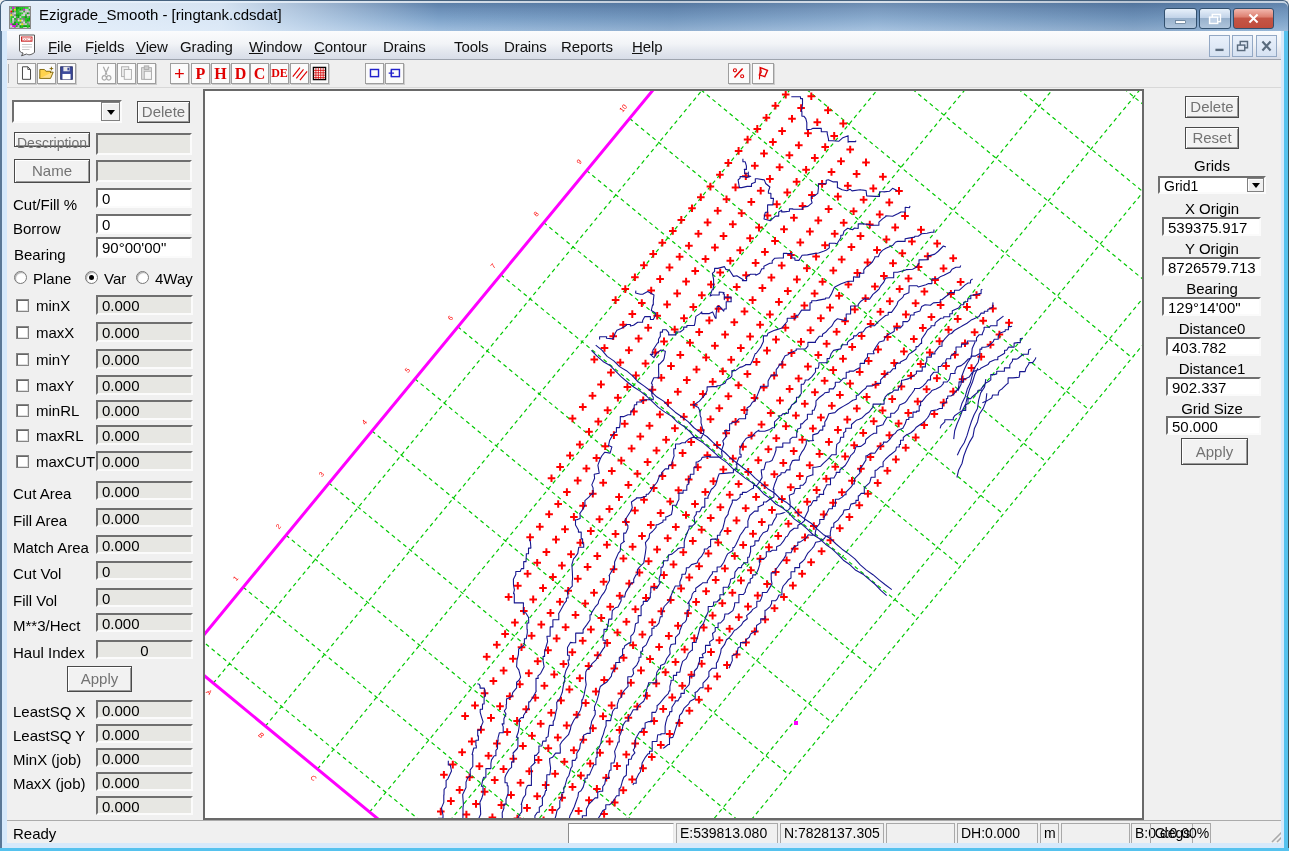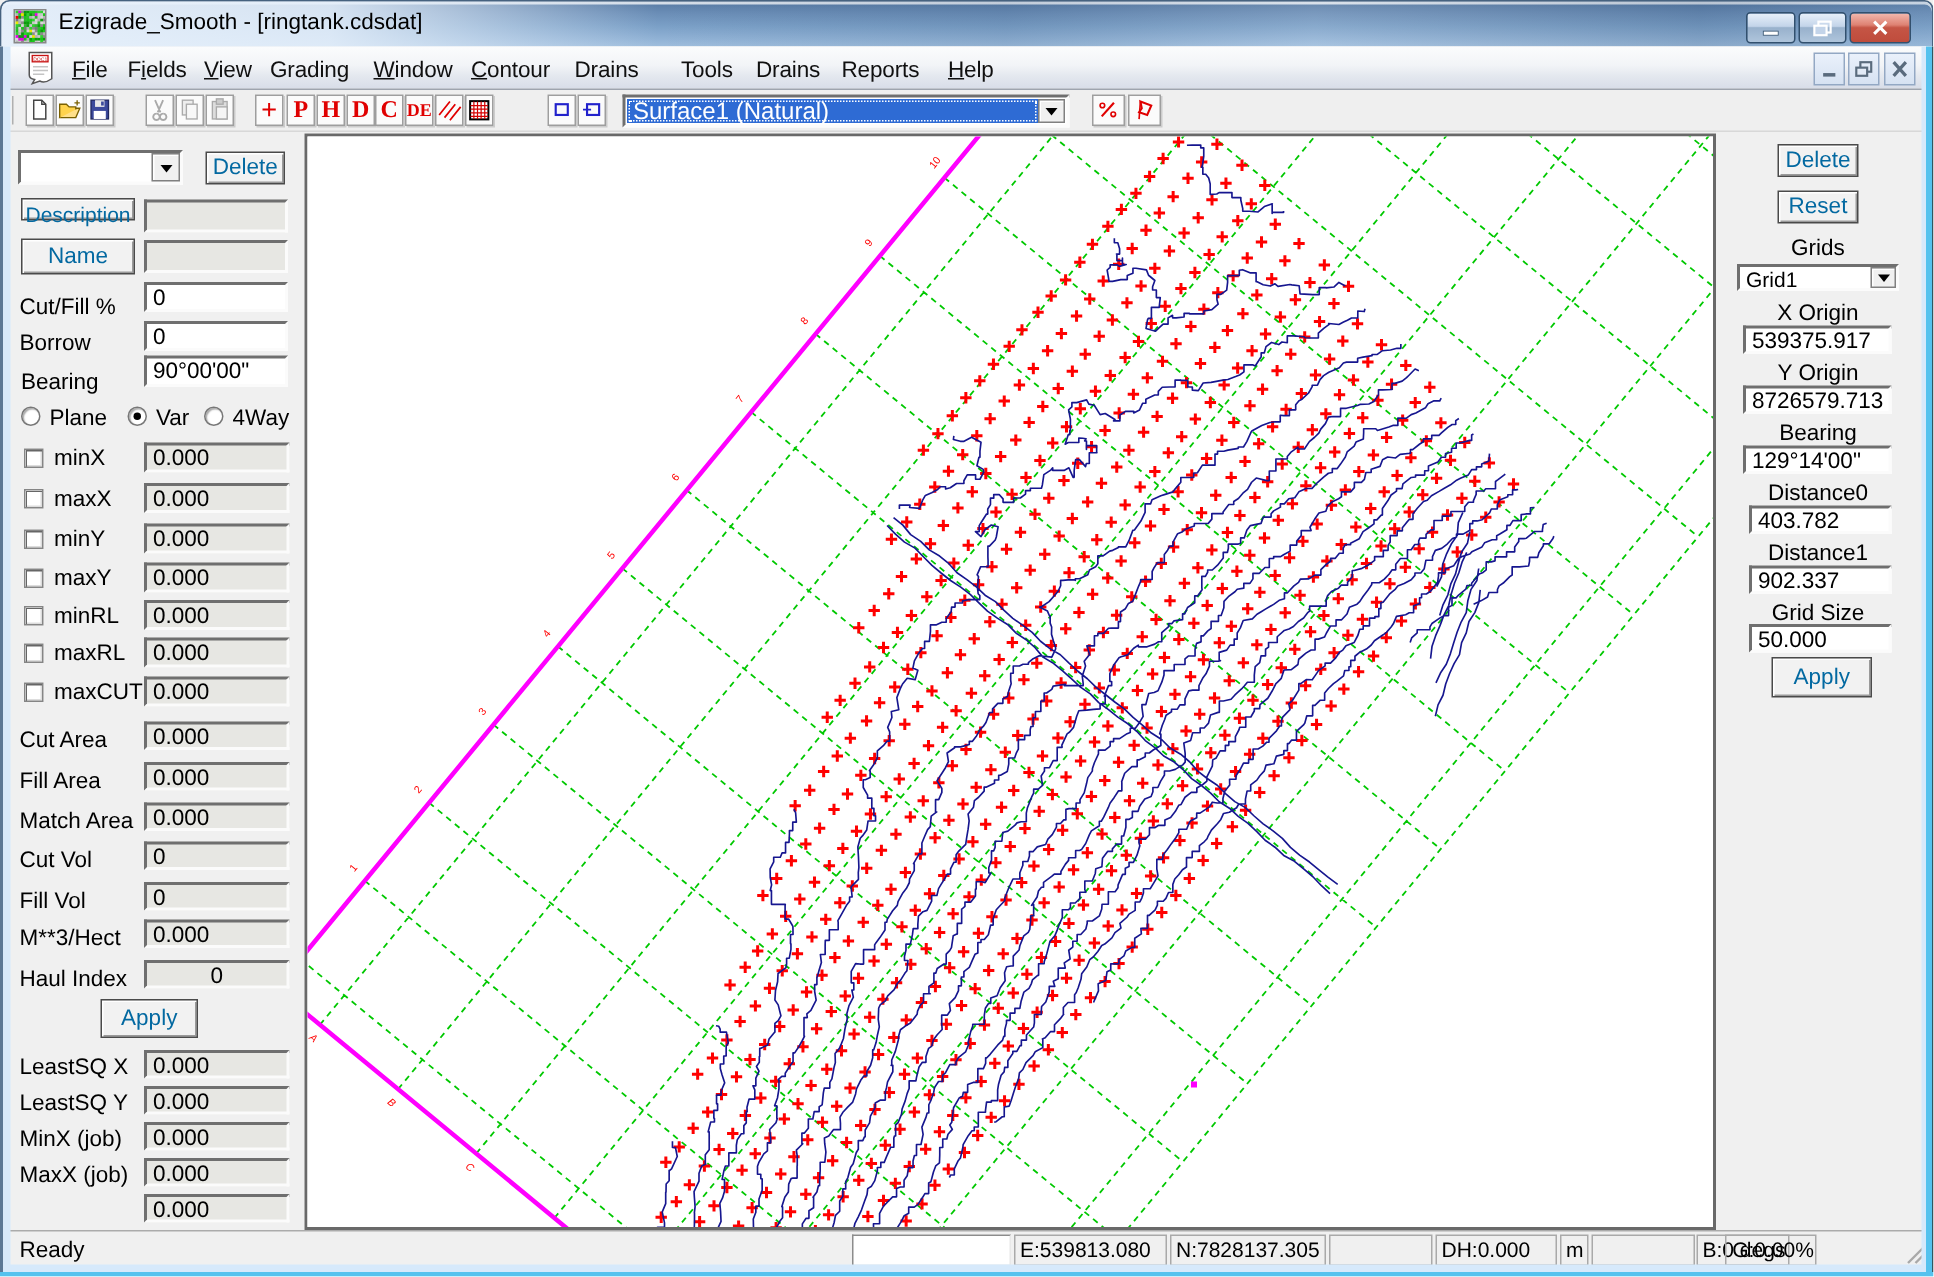--- a/index.html
+++ b/index.html
@@ -19,21 +19,21 @@
 
 #menubar{left:1px;top:31px;width:1287px;height:29px;
  background:linear-gradient(180deg,#FBFCFD 0%,#F2F4F7 45%,#E4E8EF 70%,#D8DDE8 100%);border-bottom:1px solid #9EA4AE}
 .mitem{position:absolute;top:7px;font-size:15px;color:#101010;letter-spacing:-0.1px}
 .mdi-btn{position:absolute;top:4px;width:21px;height:22px;background:linear-gradient(180deg,#EAF1FB,#D6E2F2);border:1px solid #93A8C4;color:#49596B;text-align:center}
 
 #toolbar{left:1px;top:60px;width:1287px;height:28px;background:#EFEFEF;border-bottom:1px solid #D8D8D8}
 .tbtn{position:absolute;top:3px;width:19px;height:21px;background:#FBFBFB;border:1px solid #9E9E9E;box-shadow:1px 1px 0 #CCC}
 .tred{font-family:"Liberation Serif",serif;font-weight:bold;color:#E00000;font-size:15px;text-align:center;line-height:19px}
 
-.btn3{position:absolute;background:#F2F2F2;border:1px solid #4A4A4A;box-shadow:inset 1px 1px 0 #FFF,inset -1px -1px 0 #9A9A9A;font-size:15px;text-align:center;color:#0369a1}
+.btn3{position:absolute;background:#F2F2F2;border:1px solid #4A4A4A;box-shadow:inset 1px 1px 0 #FFF,inset -1px -1px 0 #9A9A9A;font-size:15px;text-align:center;color:#737373}
 .fld{position:absolute;border:2px solid;border-color:#6F6F6F #FBFBFB #FBFBFB #6F6F6F;background:#FFF;font-size:15px;color:#000;padding-left:4px}
 .fldg{background:#E7E7E3}
 .lbl{position:absolute;font-size:15px;color:#000;white-space:nowrap}
 .clbl{position:absolute;font-size:15px;color:#000;white-space:nowrap;text-align:center}
 .combo-arrow{position:absolute;right:2px;top:2px;bottom:2px;width:18px;background:#F0F0F0;border:1px solid #808080;box-shadow:inset 1px 1px 0 #FFF}
 .combo-arrow:after{content:"";position:absolute;left:50%;top:50%;margin:-2px 0 0 -4px;border:4px solid transparent;border-top:5px solid #000}
 .chk{position:absolute;width:13px;height:13px;background:#FFF;border:1px solid #858585;box-shadow:inset 1px 1px 0 #666,inset -1px -1px 0 #DDD}
 .rad{position:absolute;width:13px;height:13px;border-radius:50%;background:#FFF;border:1px solid #777;box-shadow:inset 1px 1px 1px #AAA}
 
 #statusbar{left:1px;top:820px;width:1287px;height:25px;background:#F0F0F0;border-top:1px solid #ABABAB;font-size:15px}
@@ -312,24 +312,20 @@
         <svg class="glyph" viewBox="0 0 19 21">
           <rect x="5" y="6" width="9" height="8" fill="none" stroke="#2222CC" stroke-width="1.6"></rect>
         </svg>
       </div>
       <div class="tbtn" style="left:384px;width:19px;">
         <svg class="glyph" viewBox="0 0 19 21">
           <rect x="6" y="6" width="9" height="8" fill="none" stroke="#2222CC" stroke-width="1.6"></rect>
           <path d="M3 10 h6 M6 7 v7" stroke="#2222CC" stroke-width="1.4"></path>
         </svg>
       </div>
-      <div style="position:absolute;left:414px;top:3px;width:298px;height:22px;border:2px solid;border-color:#6F6F6F #FBFBFB #FBFBFB #6F6F6F;background:#FFF">
-<div style="position:absolute;left:1px;top:1px;right:19px;bottom:1px;background:#2E6BD4;color:#FFF;font-size:16px;padding-left:4px;outline:1px dotted #FFF;outline-offset:-2px">Surface1 (Natural)</div>
-<div class="combo-arrow" style="top:1px;bottom:1px;right:1px"></div>
-      </div>
       <div class="tbtn" style="left:727px;width:22px;">
         <svg class="glyph" viewBox="0 0 22 21">
           <path d="M6 15 L15 5" stroke="#E00000" stroke-width="1.6"></path>
           <circle cx="6.5" cy="7" r="1.7" fill="none" stroke="#E00000" stroke-width="1.2"></circle>
           <circle cx="14.5" cy="13.5" r="1.7" fill="none" stroke="#E00000" stroke-width="1.2"></circle>
         </svg>
       </div>
       <div class="tbtn" style="left:751px;width:22px;">
         <svg class="glyph" viewBox="0 0 22 21">
           <path d="M8 4 L16 7 L13 14 L7 12 L9 9 z" fill="none" stroke="#E00000" stroke-width="1.5"></path>

